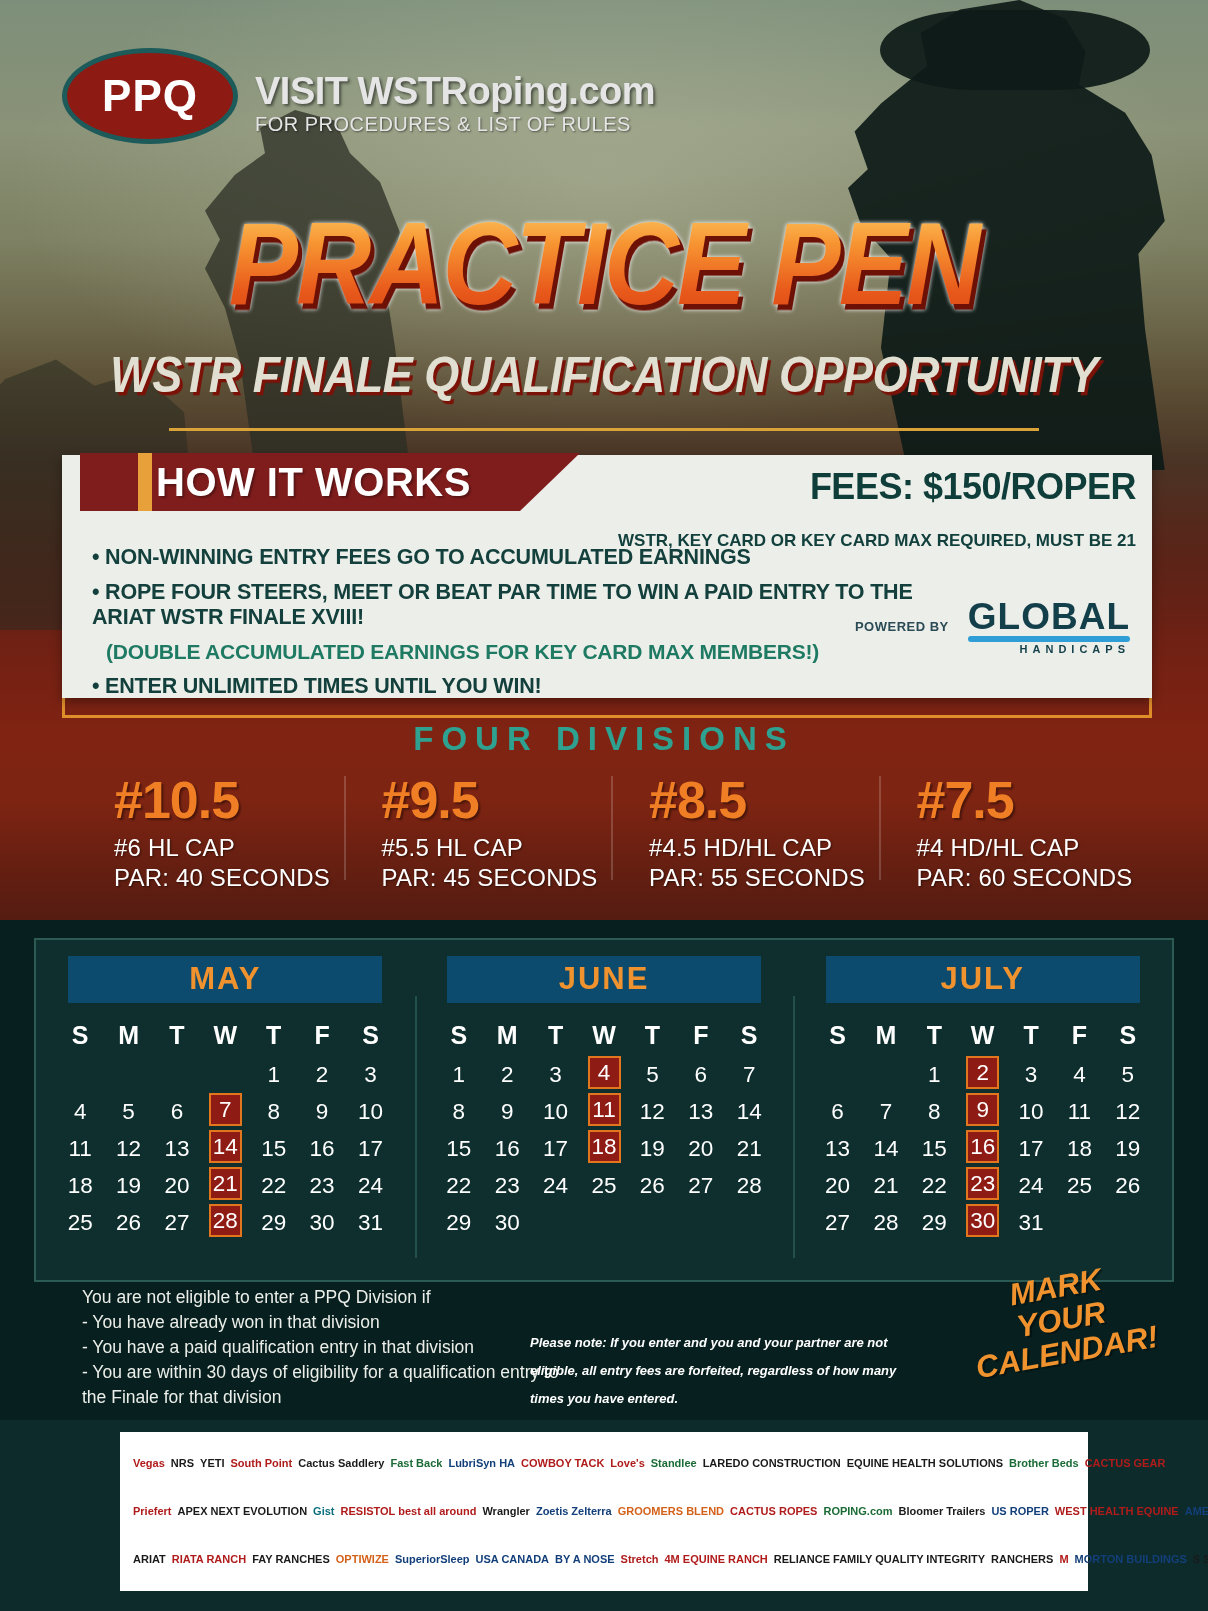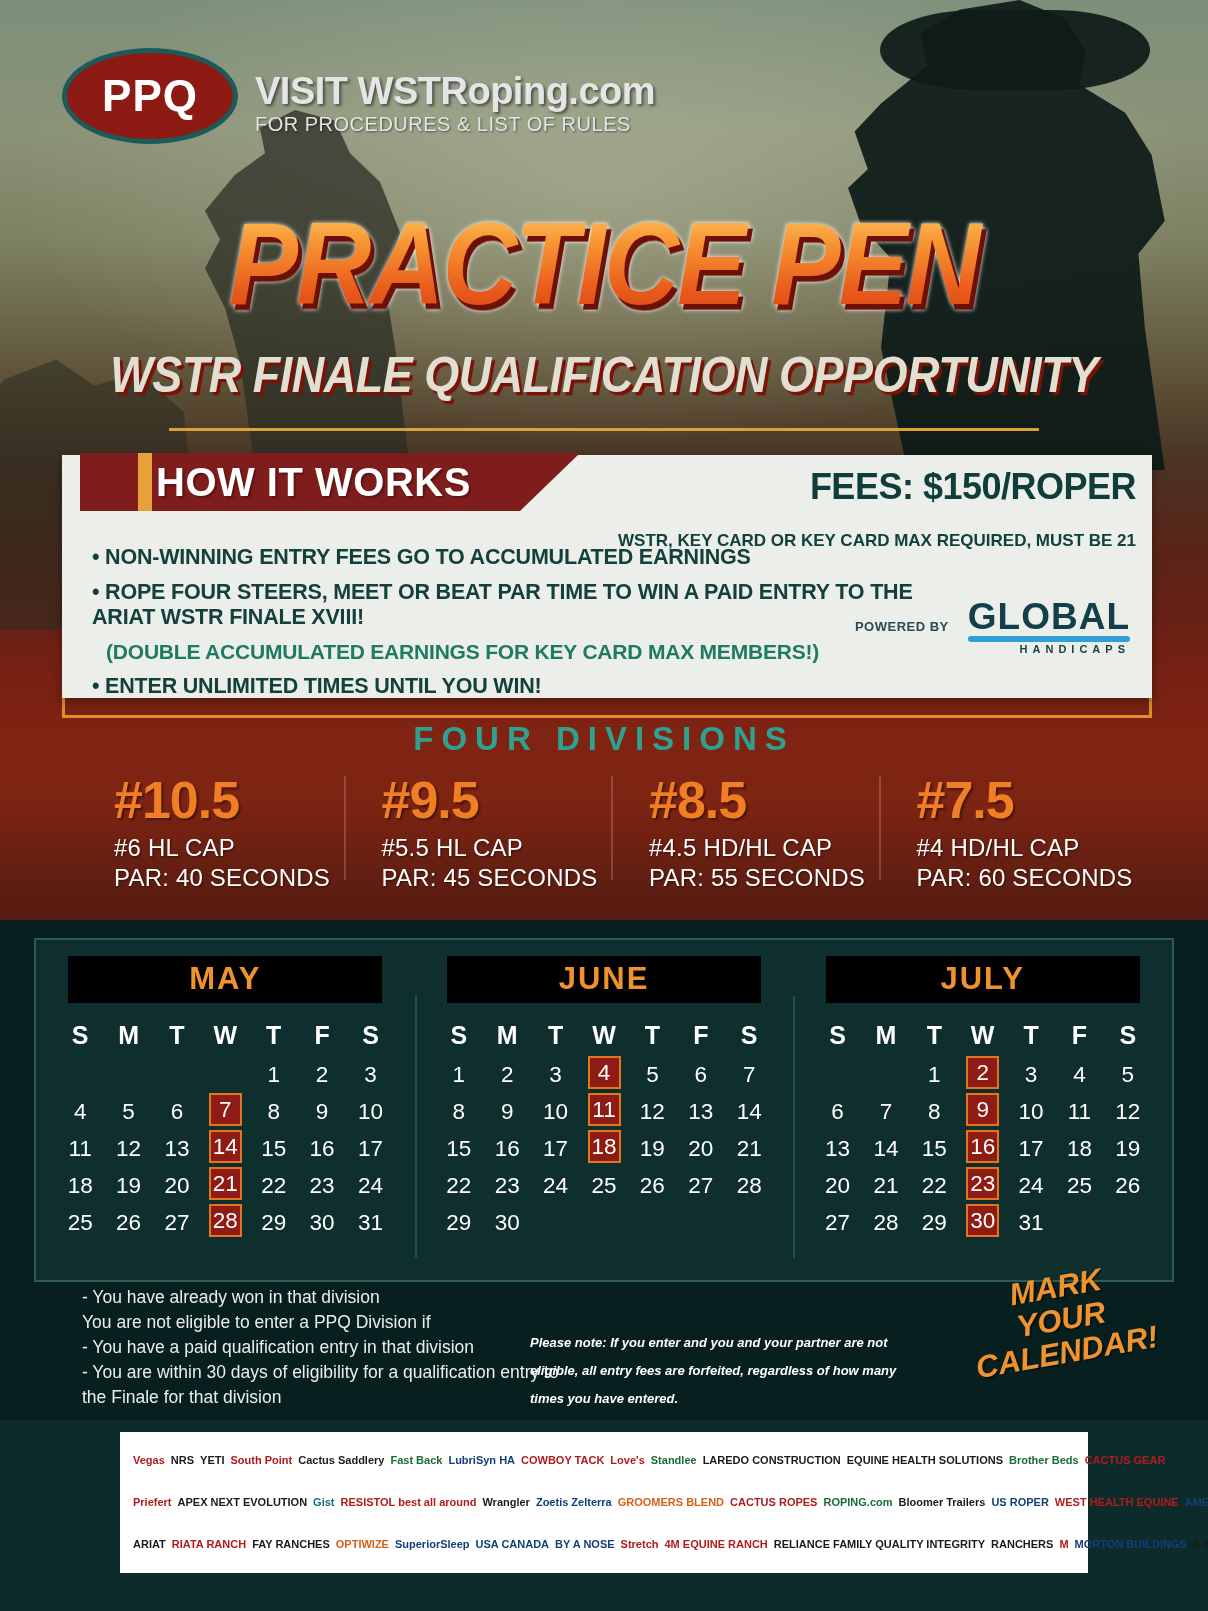--- a/index.html
+++ b/index.html
@@ -230,21 +230,21 @@
     background: #0f2f2e;
     border: 2px solid #2c5a55;
   }
   .months { display: flex; width: 100%; height: 100%; }
   .month { flex: 1; position: relative; padding: 10px 20px; }
   .month:not(:first-child)::before {
     content:""; position:absolute; left:0; top: 56px; bottom: 22px; width: 2px;
     background: #24504c;
   }
   .month-name {
-    background: #000000;
+    background: #0c4a6e;
     color: #f0932e;
     font-size: 31px; font-weight: bold; letter-spacing: 2px;
     text-align: center; padding: 5px 0 6px;
     width: 314px; margin: 6px auto 0;
   }
   .dow {
     display: grid; grid-template-columns: repeat(7, 1fr);
     margin-top: 18px;
   }
   .dow div {
@@ -280,21 +280,21 @@
     transform: rotate(-10deg);
     text-align: center;
     color: #f0932e; font-size: 31px; font-weight: bold; font-style: italic;
     line-height: 33px;
     text-shadow: 2px 2px 0 rgba(0,0,0,.35);
   }
 
   
   .sponsors {
     position: absolute; left: 120px; top: 1432px;
-    width: 968px; height: 141px;
+    width: 968px; height: 159px;
     background: #fff;
     padding: 8px 10px;
     display: flex; flex-direction: column; justify-content: space-around;
   }
   .sp-row { display: flex; align-items: center; justify-content: space-between; height: 33%; }
   .sp {
     font-size: 11px; font-weight: bold; color: #1a1a1a;
     text-align: center; line-height: 11px;
     padding: 0 3px; white-space: nowrap;
   }
@@ -524,22 +524,22 @@
             <span>29</span>
             <span class="hl">30</span>
             <span>31</span>
           </div>
         </div>
       </div>
   </div>
 </div>
 
 <div class="fine">
+  <div>You are not eligible to enter a PPQ Division if</div>
   <div>- You have already won in that division</div>
-  <div>You are not eligible to enter a PPQ Division if</div>
   <div>- You have a paid qualification entry in that division</div>
   <div>- You are within 30 days of eligibility for a qualification entry to the Finale for that division</div>
 </div>
 
 <div class="note">Please note: If you enter and you and your partner are not eligible, all entry fees are forfeited, regardless of how many times you have entered.</div>
 
 <div class="mark">
   <div>MARK</div>
   <div>YOUR</div>
   <div>CALENDAR!</div>

